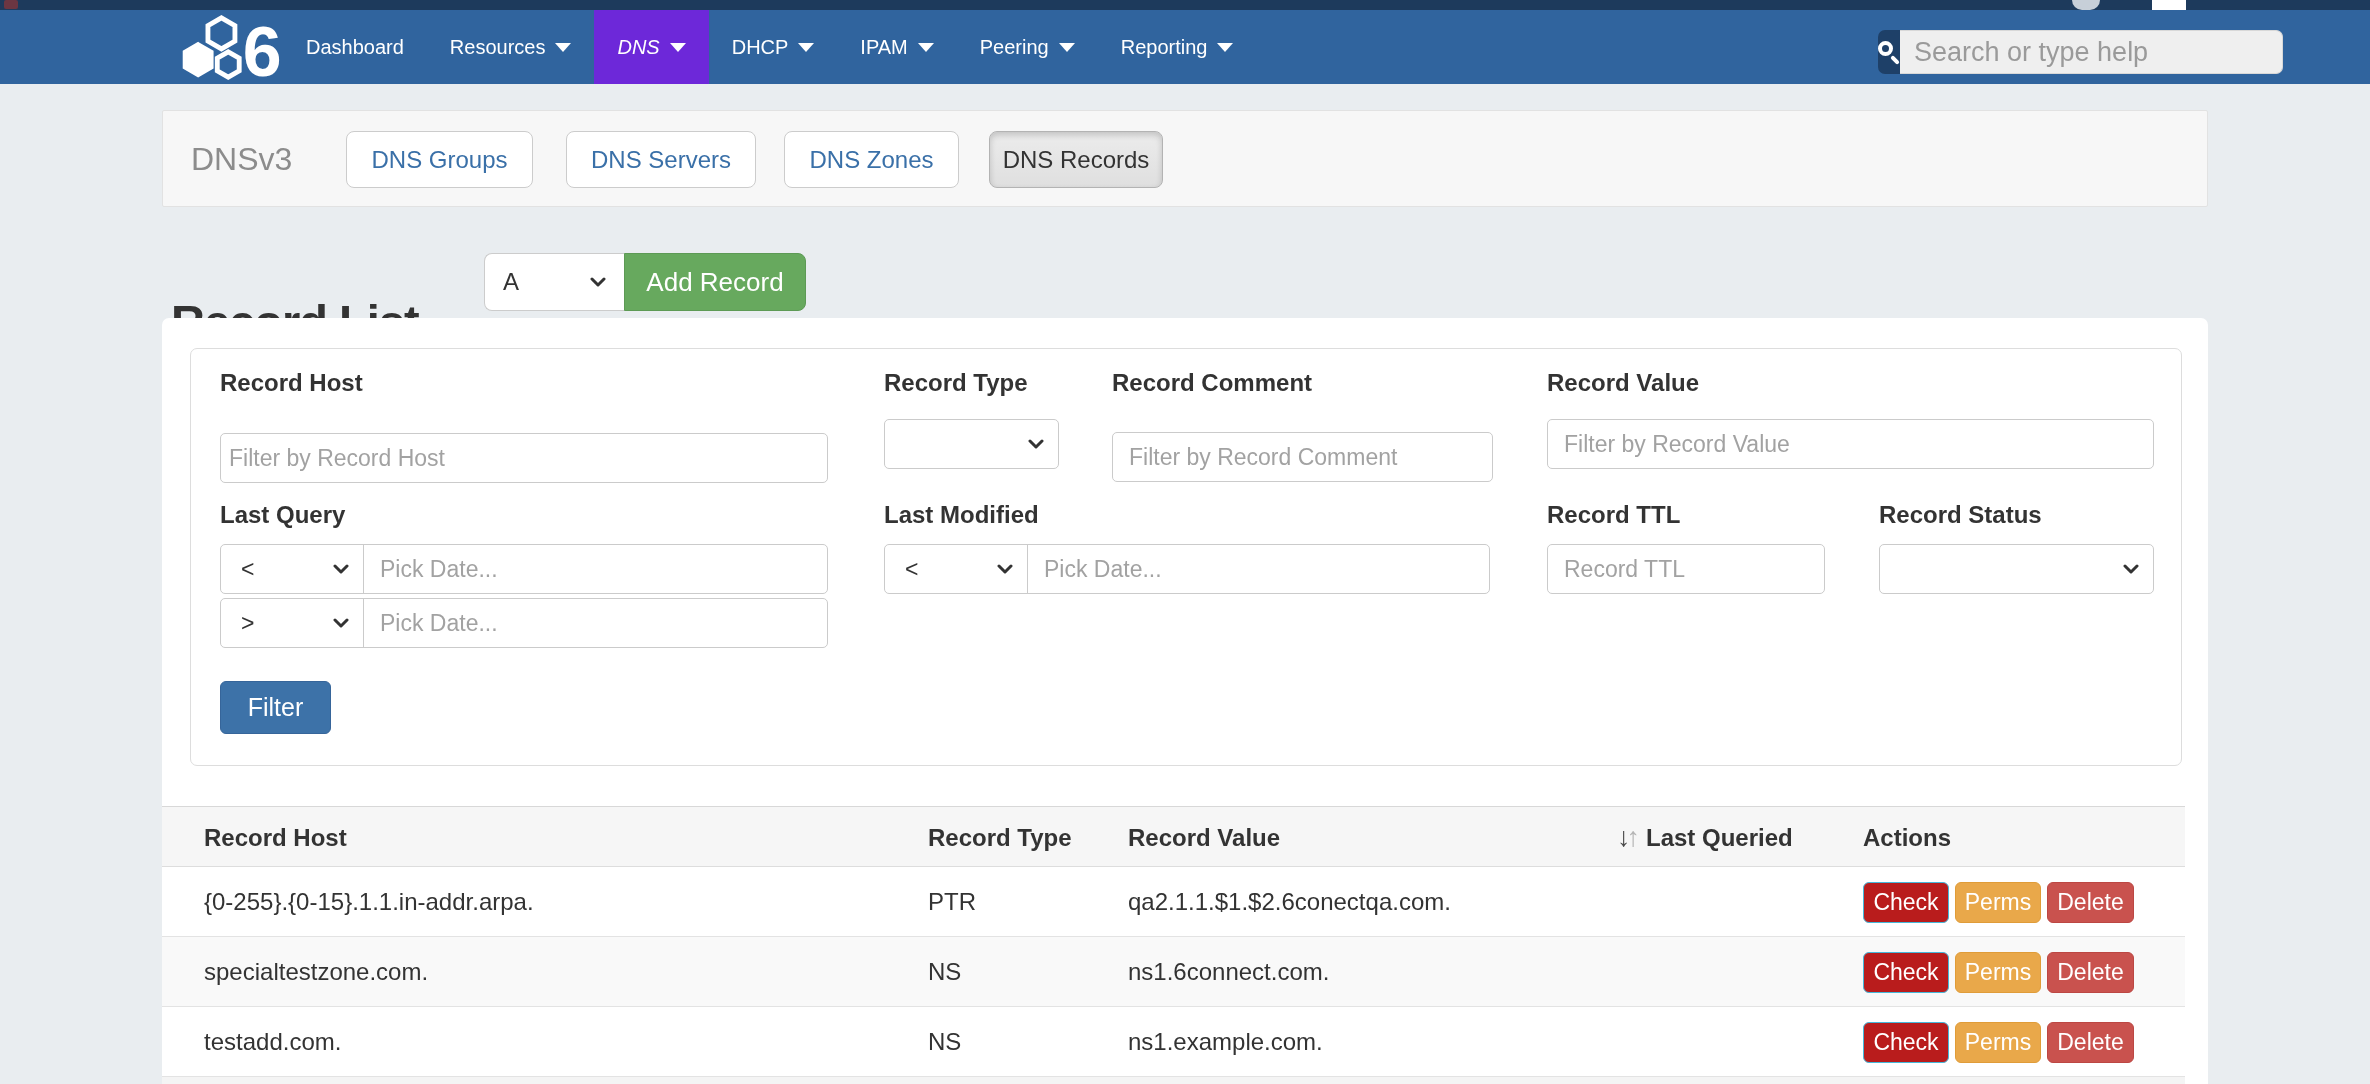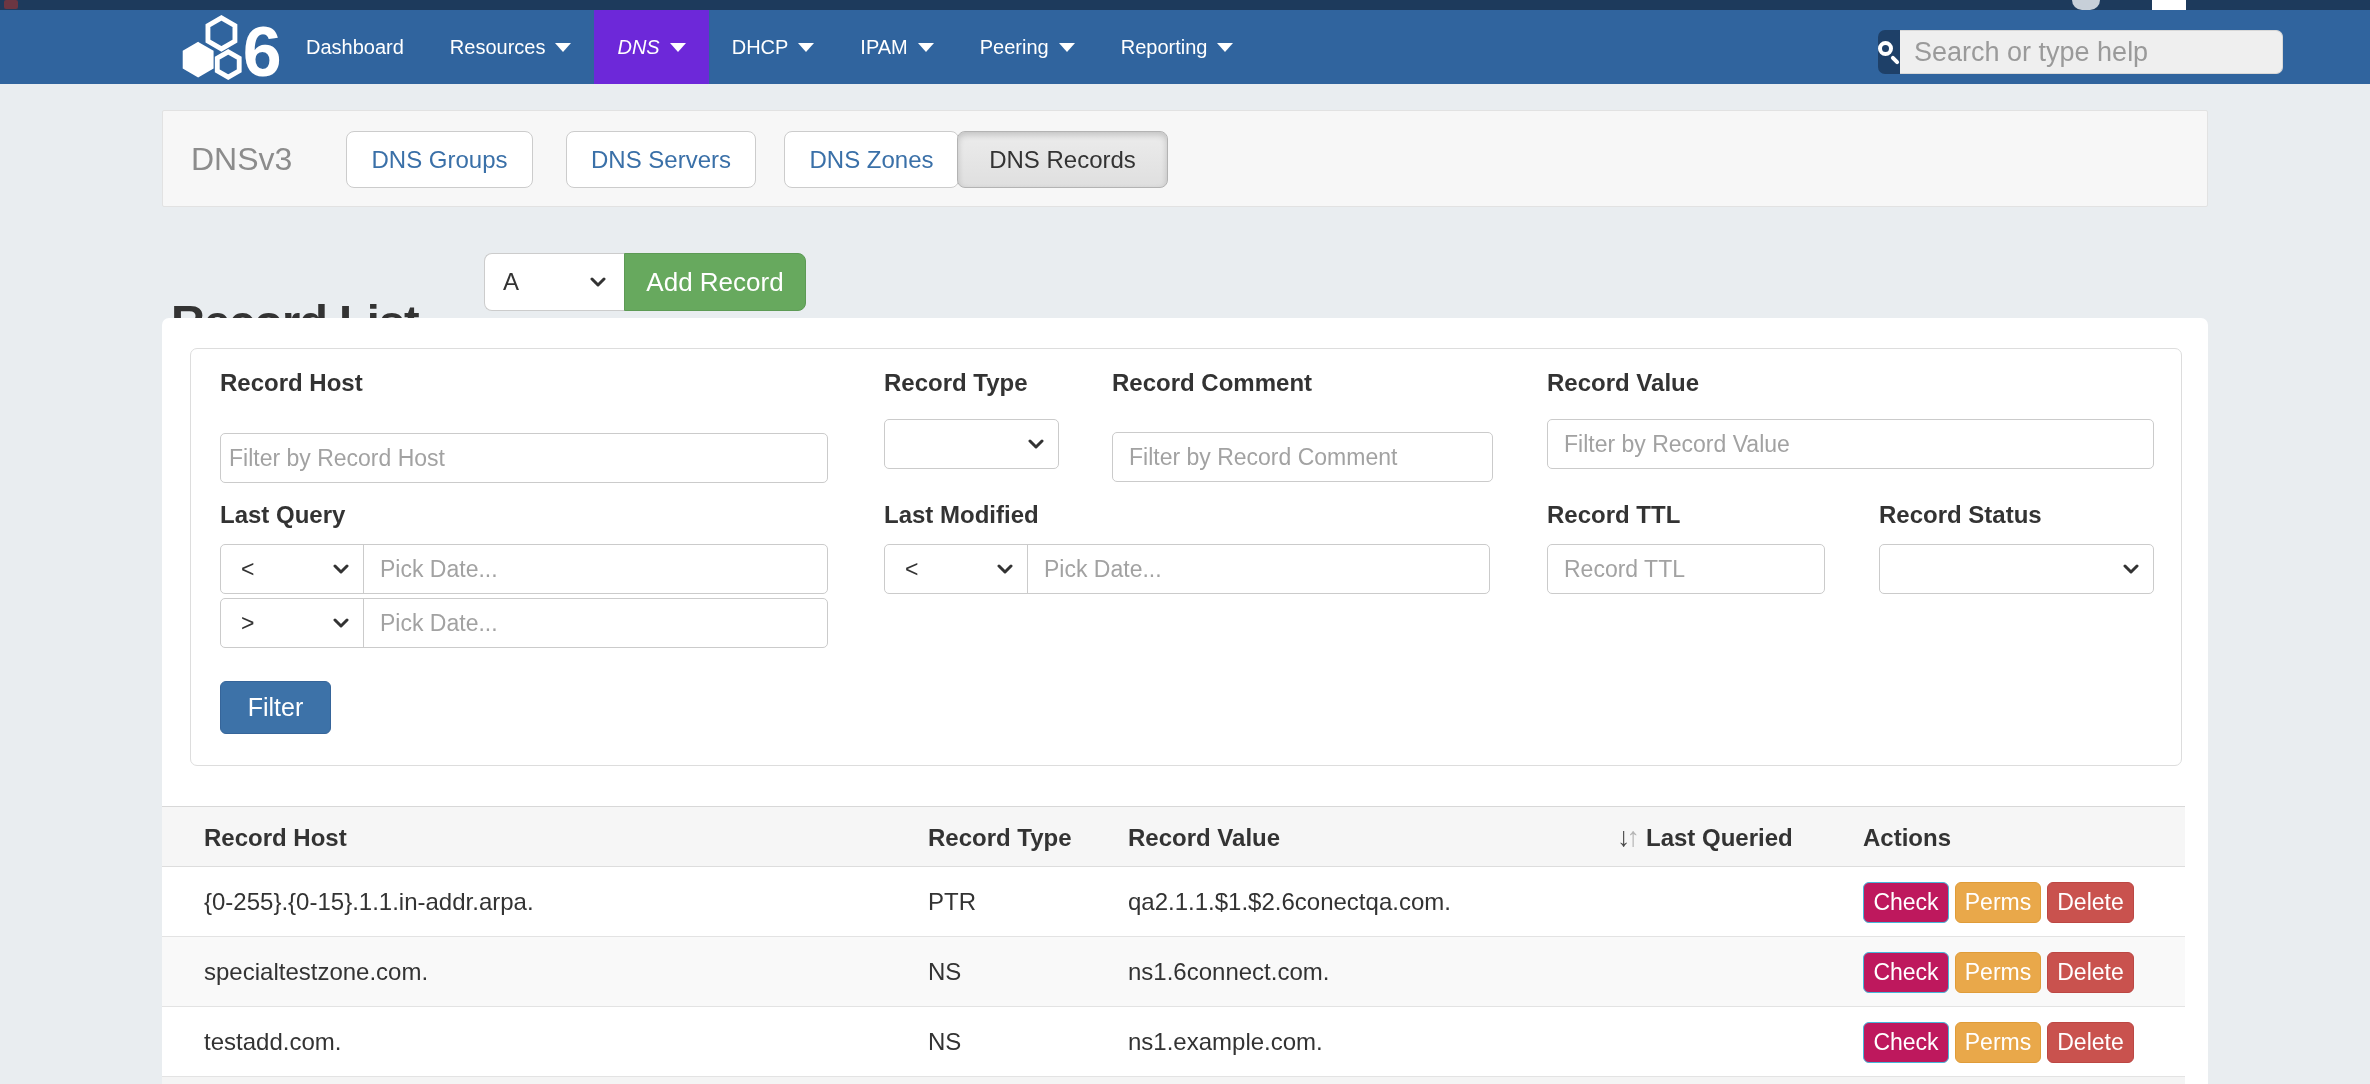--- a/index.html
+++ b/index.html
@@ -27,21 +27,21 @@
   .search-input{ flex:1; height:44px; background:#efefef; border:1px solid #d8d8d8; border-left:none; border-radius:0 7px 7px 0; font-size:27px; color:#555; padding:0 14px; outline:none; font-family:"Liberation Sans",sans-serif; }
   .search-input::placeholder{ color:#9a9a9a; }
 
   
   .subnav{ position:absolute; left:162px; top:110px; width:2046px; height:97px; background:#f7f7f7; border:1px solid #e2e2e2; border-radius:2px; }
   .subnav-title{ position:absolute; left:28px; top:30px; font-size:32px; color:#8c8c8c; }
   .tab{ position:absolute; top:20px; height:57px; border:1px solid #cccccc; border-radius:8px; background:#fff; color:#3a70a8; font-size:24px; display:flex; align-items:center; justify-content:center; cursor:pointer; }
   .tab-groups{ left:183px; width:187px; }
   .tab-servers{ left:403px; width:190px; }
   .tab-zones{ left:621px; width:175px; }
-  .tab-records{ left:794px; width:211px;align-items:center; }
+  .tab-records{ left:826px; width:174px;align-items:center; }
   .tab.active{ background:linear-gradient(#ececec,#dfdfdf); color:#333; border-color:#b3b3b3; box-shadow:inset 0 3px 6px rgba(0,0,0,.18); }
 
   
   .page-title{ position:absolute; left:171px; top:246px; font-size:47px; font-weight:bold; color:#333; letter-spacing:-1px;margin-top:48px; }
   .add-group{ position:absolute; left:484px; top:253px; height:58px; display:flex; }
   .type-select{ width:140px; height:58px; background:#fff; border:1px solid #ccc; border-right:none; border-radius:8px 0 0 8px; display:flex; align-items:center; justify-content:space-between; padding:0 18px; font-size:24px; color:#333; cursor:pointer; }
   .add-btn{ width:182px; height:58px; background:#67a95e; border:1px solid #5d9a55; border-radius:0 8px 8px 0; color:#fff; font-size:26px; display:flex; align-items:center; justify-content:center; cursor:pointer; }
 
   .chev{ width:16px; height:10px; flex:0 0 auto; }
   .chev polyline{ fill:none; stroke:#333; stroke-width:3; stroke-linecap:round; stroke-linejoin:round; }
@@ -66,21 +66,21 @@
   .thead{ position:relative; height:61px; background:#f6f6f6; border-top:1px solid #d8d8d8; border-bottom:1px solid #ddd; }
   .th{ position:absolute; top:0; height:61px; display:flex; align-items:center; font-size:24px; font-weight:bold; color:#333; }
   .trow{ position:relative; height:70px; border-bottom:1px solid #e3e3e3; background:#fff; }
   .trow.alt{ background:#f9f9f9; }
   .td{ position:absolute; top:0; height:70px; display:flex; align-items:center; font-size:24px; color:#333; white-space:nowrap; }
   .col-host{ left:42px; }  .col-type{ left:766px; }  .col-value{ left:966px; }
   .col-lastq{ left:1455px; } .col-actions{ left:1701px; }
   .sort-icons{ font-size:27px; font-weight:600; letter-spacing:-4px; margin-right:10px; cursor:pointer; }
   .sort-down{ color:#4a4a4a; } .sort-up{ color:#b5b5b5; }
   .abtn{ position:absolute; top:15px; height:41px; border-radius:6px; color:#fff; font-size:23px; display:flex; align-items:center; justify-content:center; cursor:pointer; }
-  .abtn-check{ left:1701px; width:86px; background:#be185d; border:1px solid #46b8da; }
+  .abtn-check{ left:1701px; width:86px; background:#b91c1c; border:1px solid #46b8da; }
   .abtn-perms{ left:1793px; width:86px; background:#e9a84a; border:1px solid #e09c38; }
   .abtn-delete{ left:1885px; width:87px; background:#c9524e; border:1px solid #bc4743; }
   .bottom-sliver{ height:7px; background:#f4f4f4; }
 </style>
 </head>
 <body>
 
 <div class="screen">
 
   <div class="top-strip">

